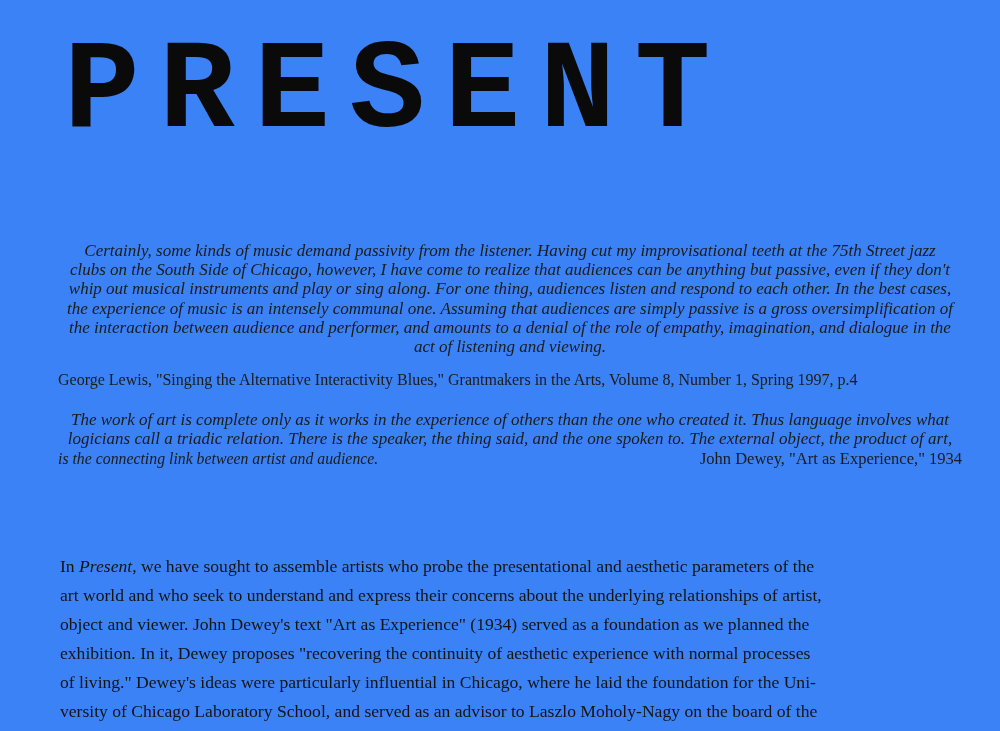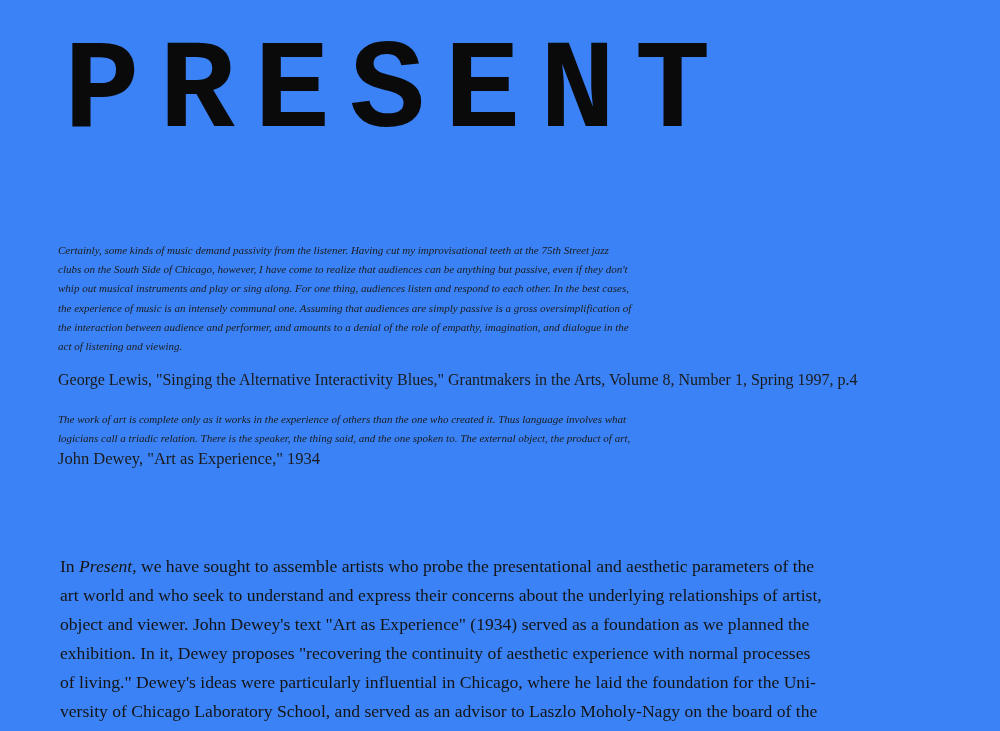--- a/index.html
+++ b/index.html
@@ -26,24 +26,25 @@
     font-family: "Liberation Mono", "DejaVu Sans Mono", monospace;
     font-weight: bold;
     font-size: 126px;
     line-height: 1;
     letter-spacing: 0.155em;
     color: #0a0a0a;
     white-space: nowrap;
   }
   .quote {
     font-style: italic;
-    font-size: 11px;
+    font-size: 17px;
     line-height: 19.2px;
     white-space: pre-line;
     color: #1b1b1b;
+    text-align: center;
   }
   .quote1 {
     margin: 85px 38px 0 58px;
   }
   .attribution1 {
     margin: 14px 38px 0 58px;
     font-style: normal;
     font-size: 16px;
     line-height: 19px;
     color: #1b1b1b;
@@ -92,20 +93,21 @@
 the experience of music is an intensely communal one. Assuming that audiences are simply passive is a gross oversimplification of
 the interaction between audience and performer, and amounts to a denial of the role of empathy, imagination, and dialogue in the
 act of listening and viewing.</div>
 
   <div class="attribution1">George Lewis, "Singing the Alternative Interactivity Blues," Grantmakers in the Arts, Volume 8, Number 1, Spring 1997, p.4</div>
 
   <div class="quote quote2">The work of art is complete only as it works in the experience of others than the one who created it. Thus language involves what
 logicians call a triadic relation. There is the speaker, the thing said, and the one spoken to. The external object, the product of art,</div>
 
   <div class="quote2-lastrow">
+    <span class="quote2-lastline">is the connecting link between artist and audience.</span>
     <span class="quote2-attribution">John Dewey, "Art as Experience," 1934</span>
   </div>
 
   <p class="intro"><span>In </span><span class="italic-word">Present</span><span>, we have sought to assemble artists who probe the presentational and aesthetic parameters of the
 art world and who seek to understand and express their concerns about the underlying relationships of artist,
 object and viewer. John Dewey's text "Art as Experience" (1934) served as a foundation as we planned the
 exhibition. In it, Dewey proposes "recovering the continuity of aesthetic experience with normal processes
 of living." Dewey's ideas were particularly influential in Chicago, where he laid the foundation for the Uni-
 versity of Chicago Laboratory School, and served as an advisor to Laszlo Moholy-Nagy on the board of the
 New Bahaus while he headed the department of philosophy at the University of Chicago.</span></p>

